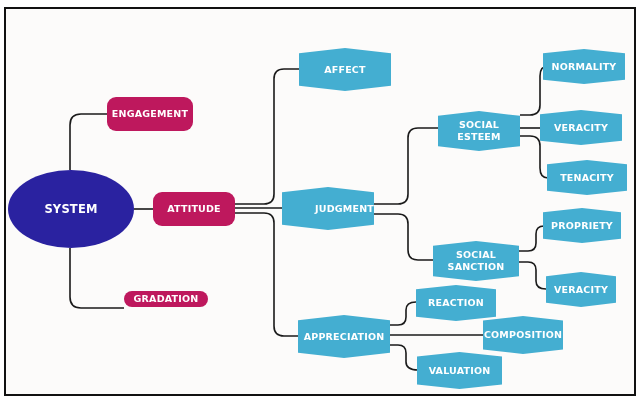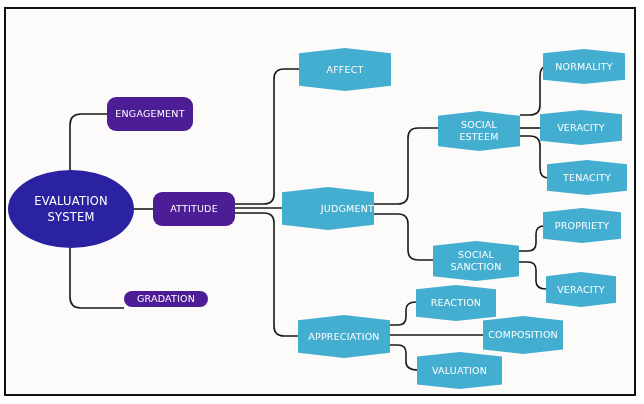--- a/index.html
+++ b/index.html
@@ -1,23 +1,23 @@
 <!DOCTYPE html>
 <html><head>
 <meta charset="utf-8">
 <style>
   html, body { margin:0; padding:0; background:#ffffff; }
   body { width:644px; height:404px; position:relative; overflow:hidden; font-family:"DejaVu Sans", sans-serif; }
   #frame { position:absolute; left:4px; top:7px; width:628px; height:385px; border:2.5px solid #111; background:#fcfbfa; }
   svg#links { position:absolute; left:0; top:0; width:644px; height:404px; }
   svg#links path { fill:none; stroke:#1a1a1a; stroke-width:1.6; }
   .node { position:absolute; display:flex; align-items:center; justify-content:center; text-align:center;
-          color:#fff; font-weight:normal; font-size:9.5px; letter-spacing:0.2px; line-height:1.25; box-sizing:border-box; }
+          color:#fff; font-weight:bold; font-size:9.5px; letter-spacing:0.2px; line-height:1.25; box-sizing:border-box; }
   .root { background:#2a22a0; border-radius:50%; font-size:11.5px; line-height:1.4; }
-  .rect { background:#4c1d95; border-radius:9px; }
+  .rect { background:#be185d; border-radius:9px; }
   .hex { background:#44aed1;
          clip-path: polygon(0 12%, 50% 0, 100% 12%, 100% 88%, 50% 100%, 0 88%); border-radius:4px; }
 </style>
 </head>
 <body>
 
 <div id="frame"></div>
 
 <svg id="links" viewBox="0 0 644 404">
 
@@ -43,21 +43,20 @@
 
   <path d="M518 251 H528 Q536 251 536 243 V234 Q536 226 544 226"></path>
   <path d="M518 262 H528 Q536 262 536 270 V281 Q536 289 546 289"></path>
 
   <path d="M388 325 H398 Q406 325 406 317 V310 Q406 302 416 302"></path>
   <path d="M388 335 H484"></path>
   <path d="M388 345 H398 Q406 345 406 353 V362 Q406 370 418 370"></path>
 </svg>
 
 <div class="node root" style="left:8px; top:170px; width:126px; height:78px; flex-direction:column;">
-  <span>EVALUATION</span>
   <span>SYSTEM</span>
 </div>
 
 <div class="node rect" style="left:107px; top:97px; width:86px; height:34px;">
   <span>ENGAGEMENT</span>
 </div>
 <div class="node rect" style="left:153px; top:192px; width:82px; height:34px;text-align:right;">
   <span>ATTITUDE</span>
 </div>
 <div class="node rect" style="left:124px; top:291px; width:84px; height:16px;">

